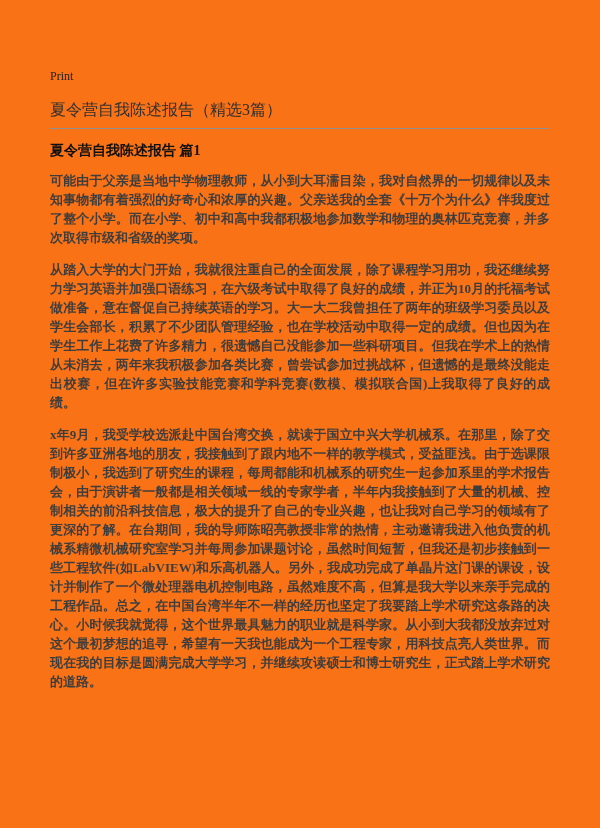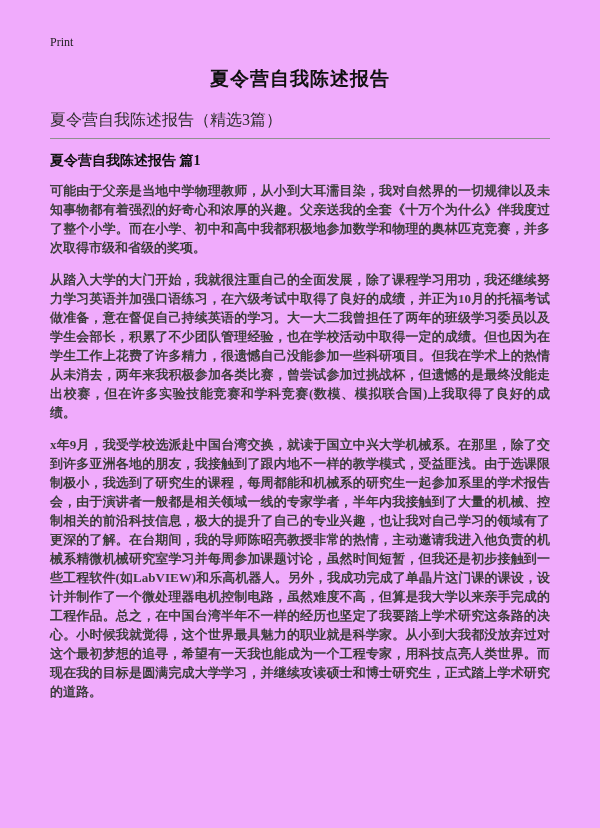--- a/index.html
+++ b/index.html
@@ -7,22 +7,22 @@
   body {
     width: 600px;
     height: 828px;
     font-family: "Liberation Serif", "DejaVu Serif", serif;
     color: #3d3d3d;
     overflow: hidden;
   }
   .page {
     width: 600px;
     height: 828px;
-    padding: 32px 50px 20px 50px;
-    background: #f0abfc;
+    padding: 66px 50px 20px 50px;
+    background: #f97316;
   }
   .print-link {
     display: inline-block;
     font-size: 12px;
     color: #222222;
     margin-bottom: 16px;
     cursor: pointer;
   }
   .doc-title {
     text-align: center;
@@ -54,21 +54,20 @@
     font-weight: bold;
   }
 </style>
 </head>
 <body>
 
 <div class="page">
 
   <span class="print-link">Print</span>
 
-  <h1 class="doc-title">夏令营自我陈述报告</h1>
 
   <div class="doc-subtitle">夏令营自我陈述报告（精选3篇）</div>
 
   <h2 class="section-heading">夏令营自我陈述报告 篇1</h2>
 
   <p class="body-para">可能由于父亲是当地中学物理教师，从小到大耳濡目染，我对自然界的一切规律以及未知事物都有着强烈的好奇心和浓厚的兴趣。父亲送我的全套《十万个为什么》伴我度过了整个小学。而在小学、初中和高中我都积极地参加数学和物理的奥林匹克竞赛，并多次取得市级和省级的奖项。</p>
 
 
   <p class="body-para">从踏入大学的大门开始，我就很注重自己的全面发展，除了课程学习用功，我还继续努力学习英语并加强口语练习，在六级考试中取得了良好的成绩，并正为10月的托福考试做准备，意在督促自己持续英语的学习。大一大二我曾担任了两年的班级学习委员以及学生会部长，积累了不少团队管理经验，也在学校活动中取得一定的成绩。但也因为在学生工作上花费了许多精力，很遗憾自己没能参加一些科研项目。但我在学术上的热情从未消去，两年来我积极参加各类比赛，曾尝试参加过挑战杯，但遗憾的是最终没能走出校赛，但在许多实验技能竞赛和学科竞赛(数模、模拟联合国)上我取得了良好的成绩。</p>
 

